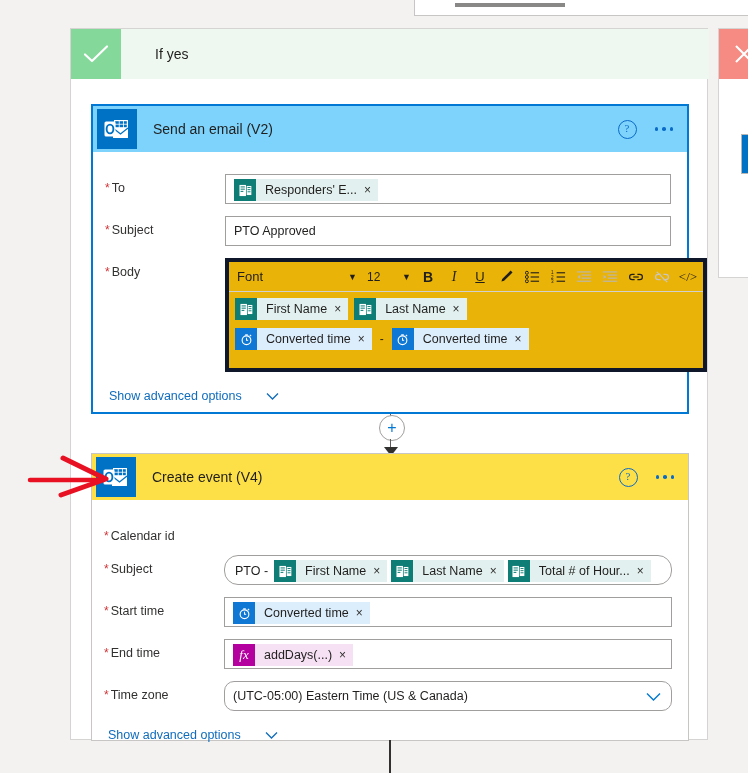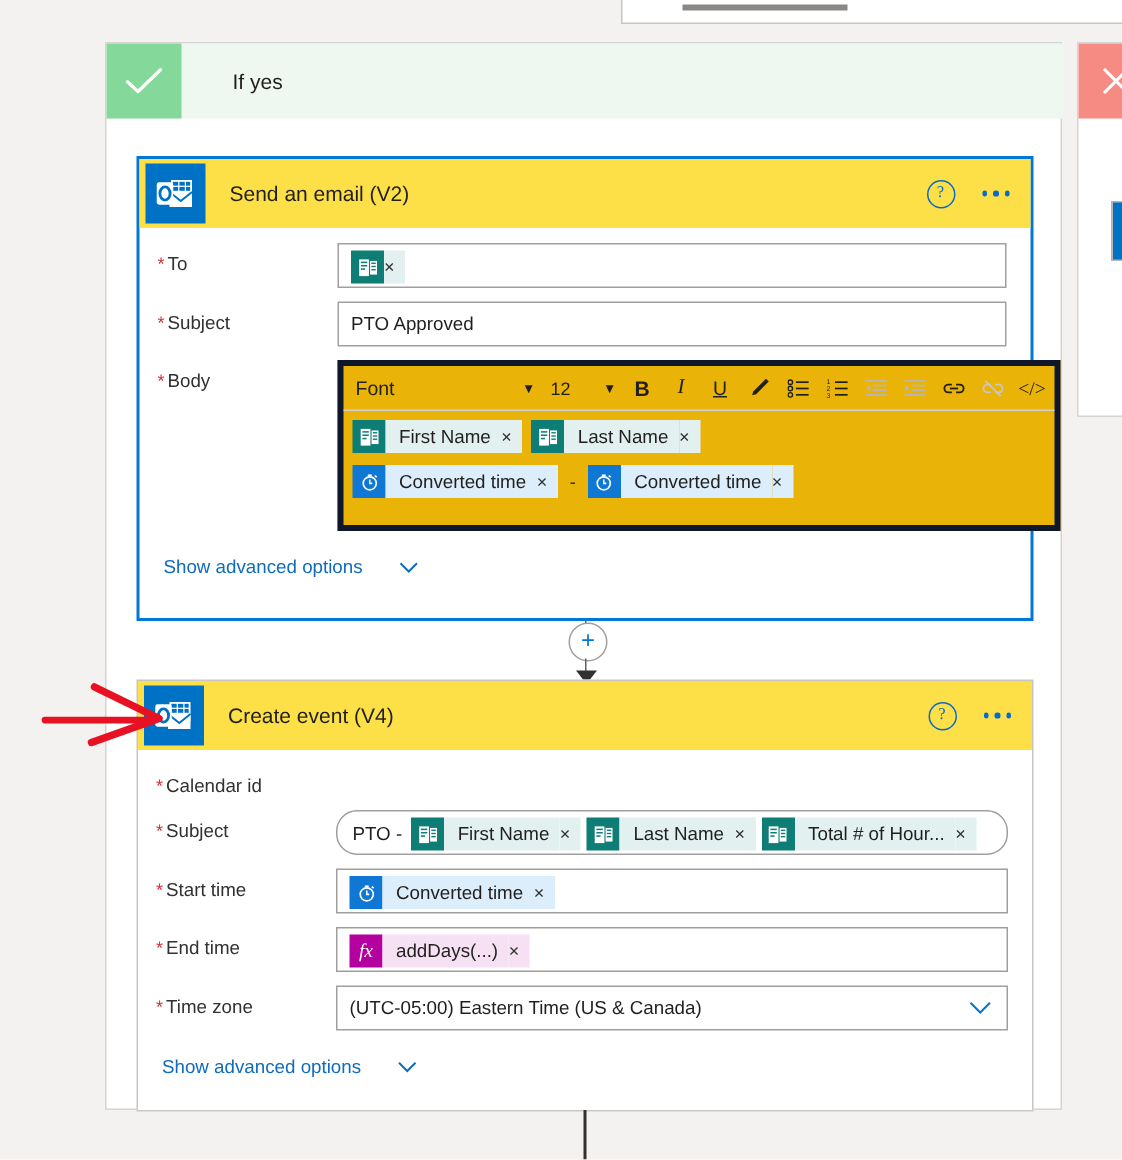--- a/index.html
+++ b/index.html
@@ -57,37 +57,37 @@
     display:flex;align-items:center;justify-content:center;
   }
 
   
   .card{
     position:absolute;background:#ffffff;box-sizing:border-box;
   }
   .card.sel{border:2px solid #0078d4;}
   .card.plain{border:1px solid #c8c6c4;}
   .card-header{
-    height:46px;background:#fde047;display:flex;align-items:center;position:relative;
+    height:46px;background:#7dd3fc;display:flex;align-items:center;position:relative;
   }
   .card.plain .card-header{background:#fde047;}
   .card-icon{
     width:40px;height:40px;margin-left:4px;background:#0072c6;
     display:flex;align-items:center;justify-content:center;flex:0 0 40px;
   }
   .card-title{margin-left:16px;font-size:14px;color:#201f1e;}
   .card-actions{position:absolute;right:14px;top:0;height:46px;display:flex;align-items:center;gap:18px;}
   .help-ico{width:17px;height:17px;border:1.3px solid #0b6ac8;border-radius:50%;
     color:#0b6ac8;font-size:11px;line-height:15px;text-align:center;font-family:"Liberation Serif",serif;}
   .ellipsis{display:flex;gap:4px;align-items:center;}
   .ellipsis i{width:3.5px;height:3.5px;border-radius:50%;background:#0b6ac8;display:block;}
 
   
   .card-body{padding:10px 0 4px 0;}
-  .row{display:flex;align-items:flex-start;margin:0 0 9px 0;}
+  .row{display:flex;align-items:flex-start;margin:12px 0 9px 0;}
   .row-label{
     width:132px;flex:0 0 132px;padding-left:12px;box-sizing:border-box;
     font-size:12.5px;color:#323130;padding-top:7px;white-space:nowrap;
   }
   .req{color:#d13438;margin-right:2px;font-size:12px;}
   .field{
     flex:1;margin-right:16px;border:1px solid #a19f9d;background:#fff;
     box-sizing:border-box;min-height:30px;display:flex;align-items:center;
     padding:0 8px;font-size:12.5px;color:#201f1e;position:relative;
   }
@@ -228,20 +228,21 @@
                       <rect x="1.7" y="7.4" width="3" height="1.1"></rect>
                     </g>
                   <rect x="8.3" y="2.1" width="5" height="9.8" fill="#ffffff"></rect>
                   <g fill="#0d7d75">
                       <rect x="9.2" y="3.3" width="3.2" height="1"></rect>
                       <rect x="9.2" y="5.6" width="3.2" height="1"></rect>
                       <rect x="9.2" y="7.9" width="3.2" height="1"></rect>
                     </g>
                 </svg>
               </span>
+              <span class="tlabel">Responders' E...</span>
               <span class="tx">×</span>
             </span>
           </div>
         </div>
 
         <div class="row">
           <div class="row-label">
             <span class="req">*</span><span>Subject</span>
           </div>
           <div class="field" style="height:30px;">PTO Approved</div>
@@ -569,21 +570,21 @@
               <span class="tlabel">addDays(...)</span>
               <span class="tx">×</span>
             </span>
           </div>
         </div>
 
         <div class="row">
           <div class="row-label">
             <span class="req">*</span><span>Time zone</span>
           </div>
-          <div class="field dd" style="height:30px;">
+          <div class="field dd" style="height:30px;border-radius:10px;">
             <span>(UTC-05:00) Eastern Time (US &amp; Canada)</span>
             <span class="chev">
               <svg width="15" height="10" viewBox="0 0 15 10" aria-hidden="true">
                   <path d="M1 1.5 L7.5 8 L14 1.5" stroke="#0078d4" stroke-width="1.4" fill="none"></path>
                 </svg>
             </span>
           </div>
         </div>
 
         <div class="adv">

